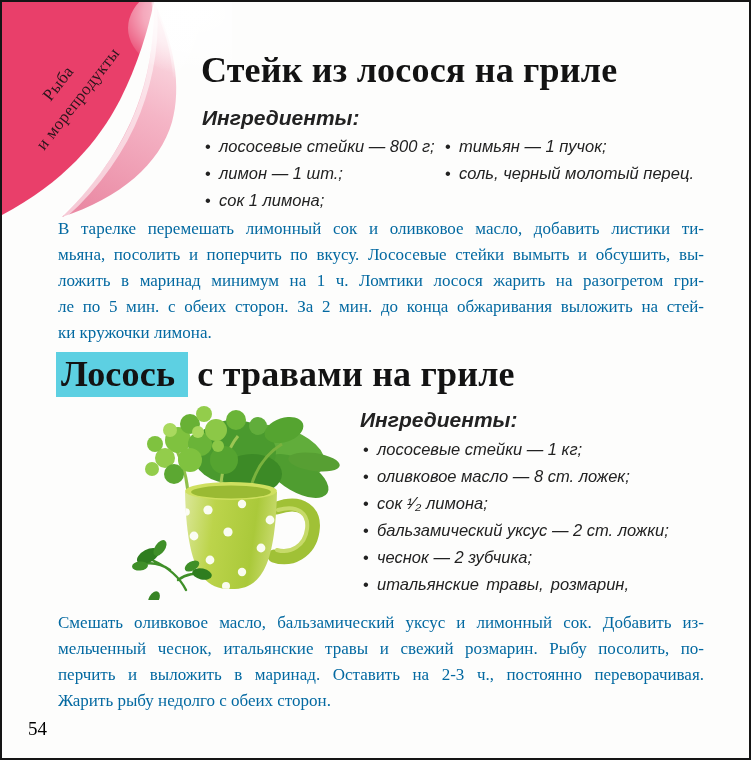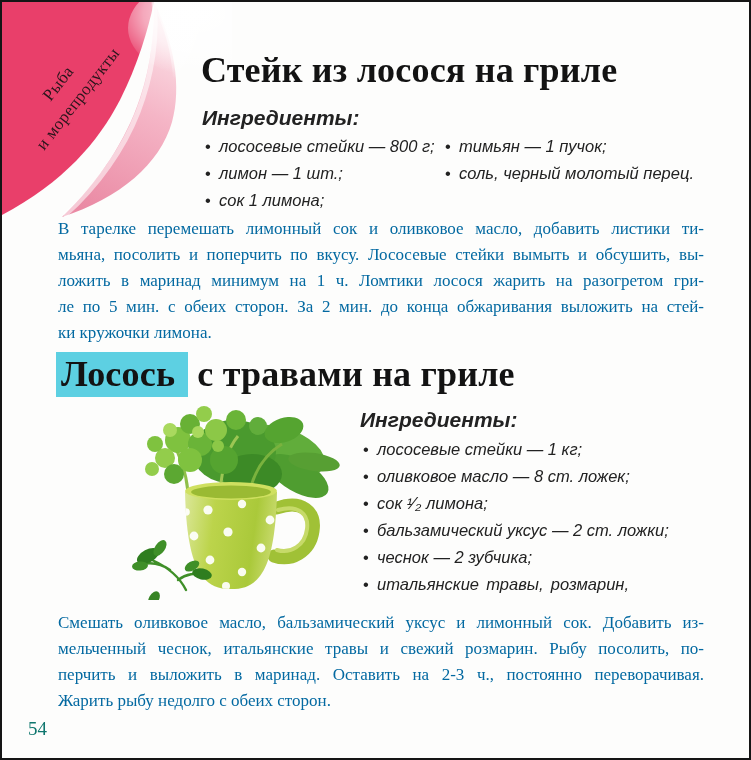--- a/index.html
+++ b/index.html
@@ -54,21 +54,21 @@
   .ing.just{width:252px;text-align:justify;text-align-last:justify;font-style:italic;}
   
   .para{position:absolute;width:646px;font-size:17px;line-height:26px;color:#0369a1;font-family:Liberation Serif, serif;}
   .para1{left:56px;top:214px;}
   .para2{left:56px;top:608px;}
   .jline{text-align:justify;text-align-last:justify;}
   .jline.last{text-align-last:left;}
   
   .page-number{
     position:absolute;left:26px;top:716px;
-    font-family:"Liberation Serif", serif;font-size:19px;color:#0f766e;
+    font-family:"Liberation Serif", serif;font-size:19px;color:#000000;
   }
   .mug{position:absolute;left:126px;top:398px;width:215px;height:200px;}
 </style>
 </head>
 <body>
 
 <div class="page">
 
   <div class="corner">
     <svg width="230" height="240" viewBox="0 0 230 240">

